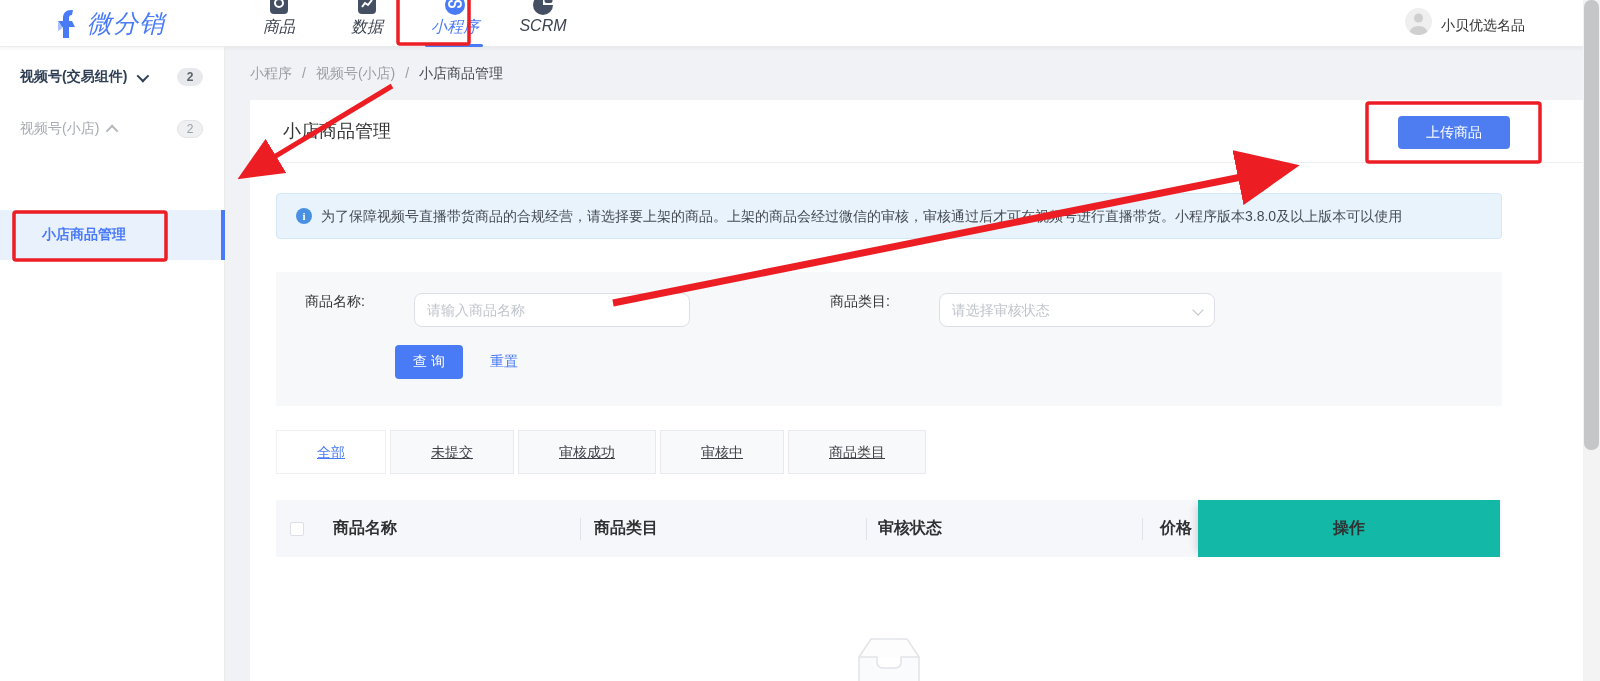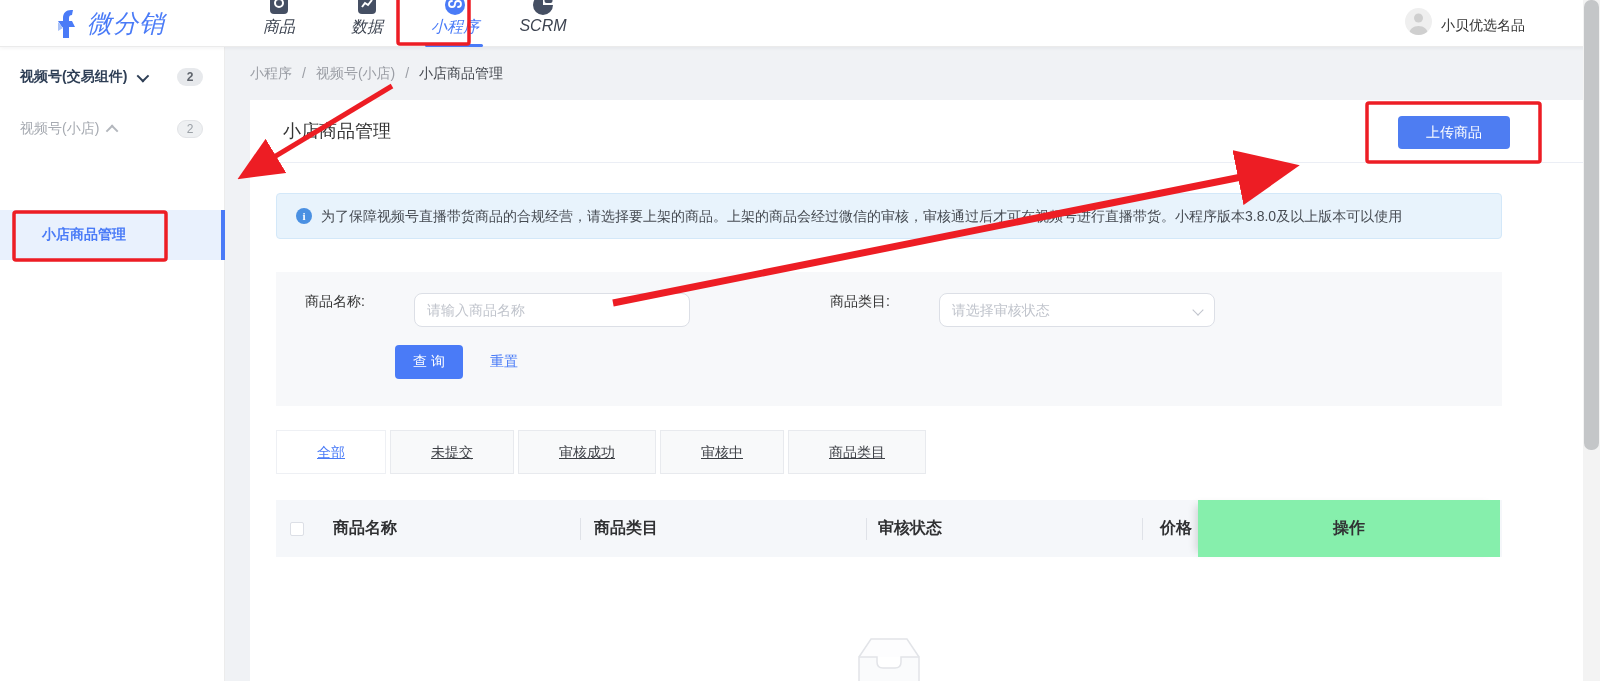--- a/index.html
+++ b/index.html
@@ -81,21 +81,21 @@
 
   .thead { margin-top:26px; width:1226px; height:57px; background:#f5f7fa; display:flex; align-items:stretch; }
   .th { position:relative; display:flex; align-items:center; font-size:16px; color:#303133; font-weight:bold; }
   .th.bordered::before { content:""; position:absolute; left:0; top:50%; transform:translateY(-50%);
     width:1px; height:22px; background:#dfe2e8; }
   .th-check { width:42px; justify-content:center; }
   .th-name { width:262px; padding-left:15px; }
   .th-cat  { width:286px; padding-left:14px; }
   .th-frt  { width:276px; padding-left:12px; }
   .th-price{ width:56px;  padding-left:18px; }
-  .th-ops  { width:302px; justify-content:center; background:#86efac;
+  .th-ops  { width:302px; justify-content:center; background:#14b8a6;
     box-shadow:-7px 0 8px -5px rgba(0,0,0,.15); }
   .checkbox { width:14px; height:14px; border:1px solid #dcdfe6; border-radius:2px; background:#fff; cursor:pointer; }
 
   .empty-wrap { width:1226px; margin-top:60px; display:flex; justify-content:center; }
 
   
   .scrollbar { position:absolute; right:0; top:0; width:17px; height:681px; background:#f3f3f3; z-index:40; }
   .scroll-thumb { position:absolute; left:1px; top:0; width:15px; height:450px; background:#c4c6c8; border-radius:7px; }
 
   

